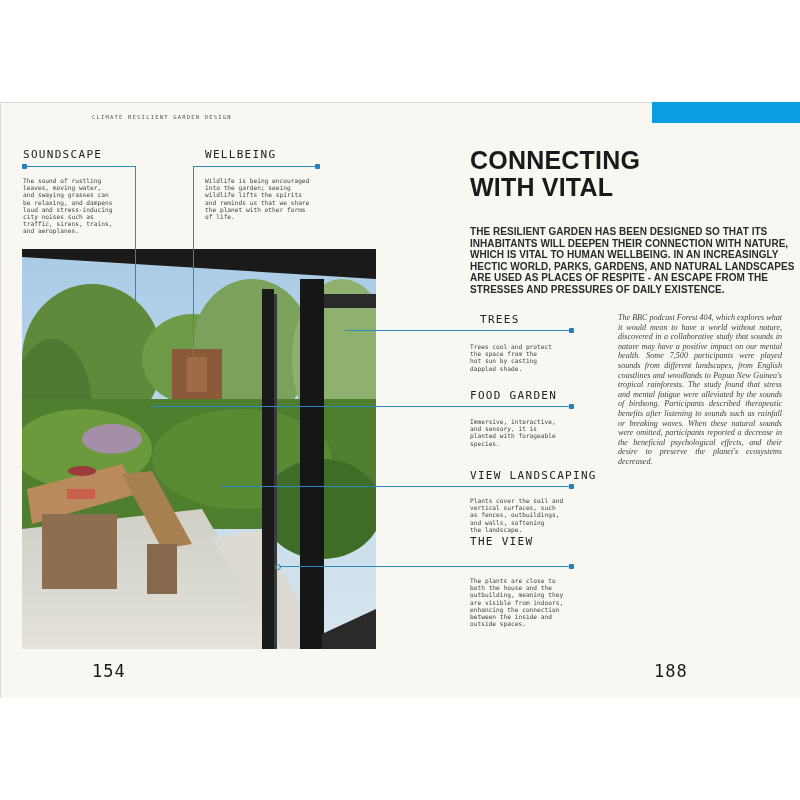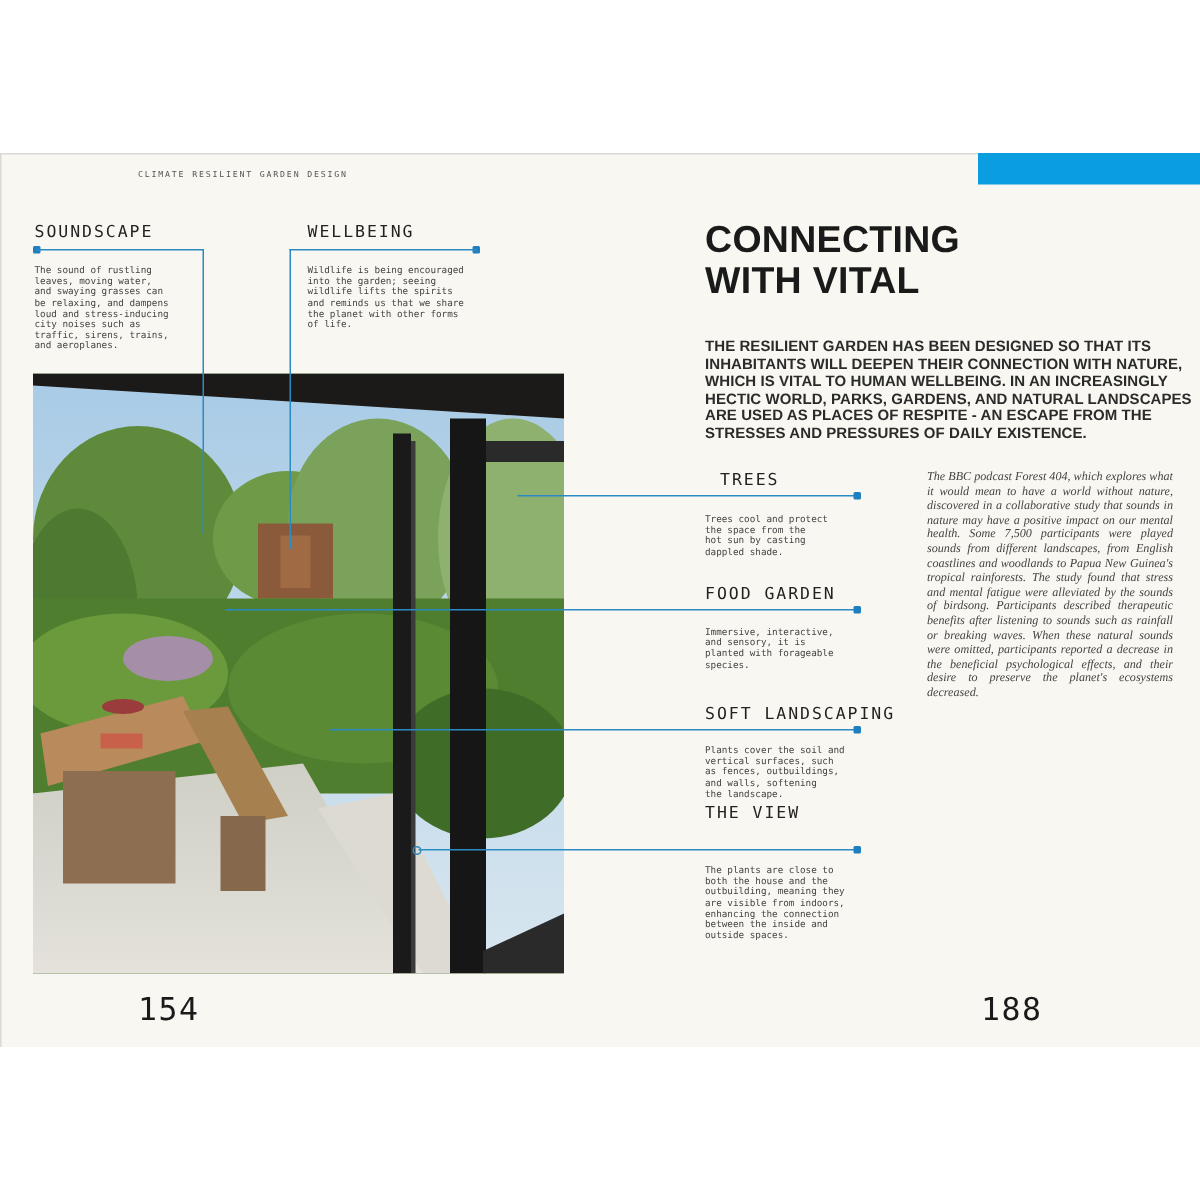--- a/index.html
+++ b/index.html
@@ -18,21 +18,21 @@
   .dot-ring { position:absolute; width:4px; height:4px; border:1px solid #2a8bc4; border-radius:50%; background:transparent; }
   .photo { position:absolute; left:22px; top:249px; width:354px; height:400px; overflow:hidden; background:#5d7a3a; }
   .h1 { position:absolute; left:470px; top:147px; font-family:"Liberation Sans", sans-serif; font-weight:bold;
         font-size:25px; line-height:27px; letter-spacing:0.2px; color:#1a1a1a; }
   .intro { position:absolute; left:470px; top:226px; width:330px; font-family:"Liberation Sans", sans-serif;
            font-weight:bold; font-size:10px; line-height:11.5px; color:#2b2b2b; letter-spacing:0.05px; }
   .article { position:absolute; left:618px; top:313px; width:164px; font-family:"Liberation Serif", serif;
              font-size:8.1px; line-height:9.6px; color:#444; text-align:justify;font-style:italic; }
   .article p { margin:0; text-indent:0; }
   .article p + p { text-indent:12px; }
-  .page-num { position:absolute; top:661px; font-family:"DejaVu Sans Mono", monospace; font-size:21px; color:#1a1a1a; letter-spacing:1px; }
+  .page-num { position:absolute; top:661px; font-family:"DejaVu Sans Mono", monospace; font-size:17px; color:#1a1a1a; letter-spacing:1px; }
 </style>
 </head>
 <body>
 
 <div class="spread"></div>
 <div class="blue-bar"></div>
 
 <div class="running-head">CLIMATE RESILIENT GARDEN DESIGN</div>
 
 <div class="label-title" style="left:23px; top:148px;">SOUNDSCAPE</div>
@@ -121,21 +121,21 @@
 dappled shade.</div>
 
 <div class="label-title" style="left:470px; top:389px;">FOOD GARDEN</div>
 <div class="line" style="left:150px; top:406px; width:422px; height:1px;"></div>
 <div class="dot" style="left:569px; top:404px;"></div>
 <div class="label-body" style="left:470px; top:418px;">Immersive, interactive,
 and sensory, it is
 planted with forageable
 species.</div>
 
-<div class="label-title" style="left:470px; top:469px;">SOFT LANDSCAPING</div>
+<div class="label-title" style="left:470px; top:469px;">VIEW LANDSCAPING</div>
 <div class="line" style="left:220px; top:486px; width:352px; height:1px;"></div>
 <div class="dot" style="left:569px; top:484px;"></div>
 <div class="label-body" style="left:470px; top:497px;">Plants cover the soil and
 vertical surfaces, such
 as fences, outbuildings,
 and walls, softening
 the landscape.</div>
 
 <div class="label-title" style="left:470px; top:535px;">THE VIEW</div>
 <div class="line" style="left:279px; top:566px; width:293px; height:1px;"></div>

